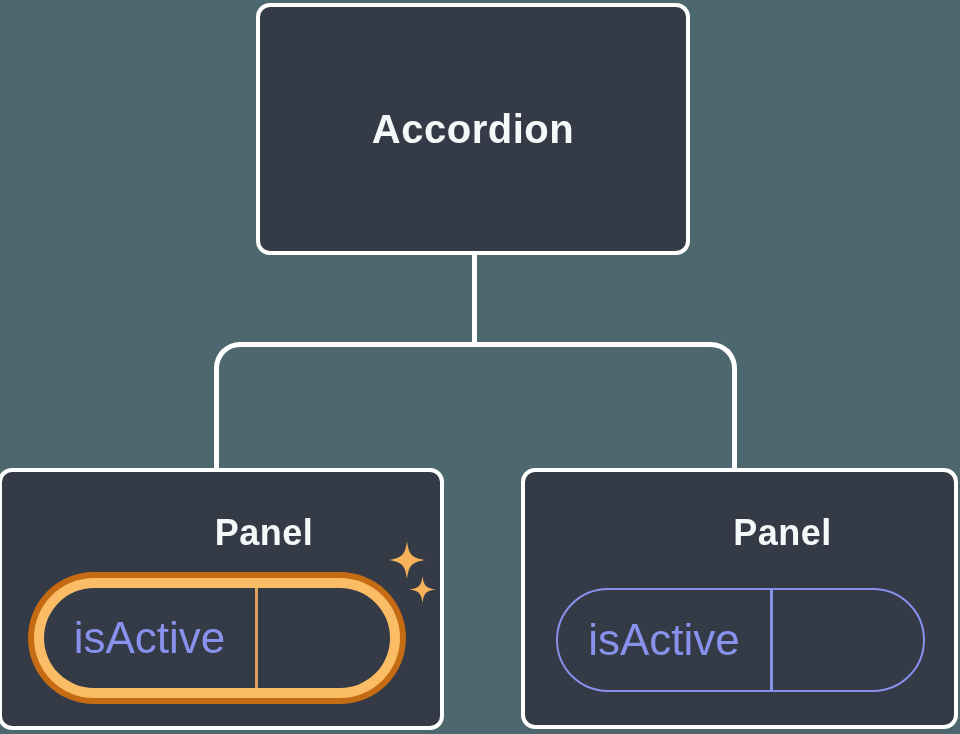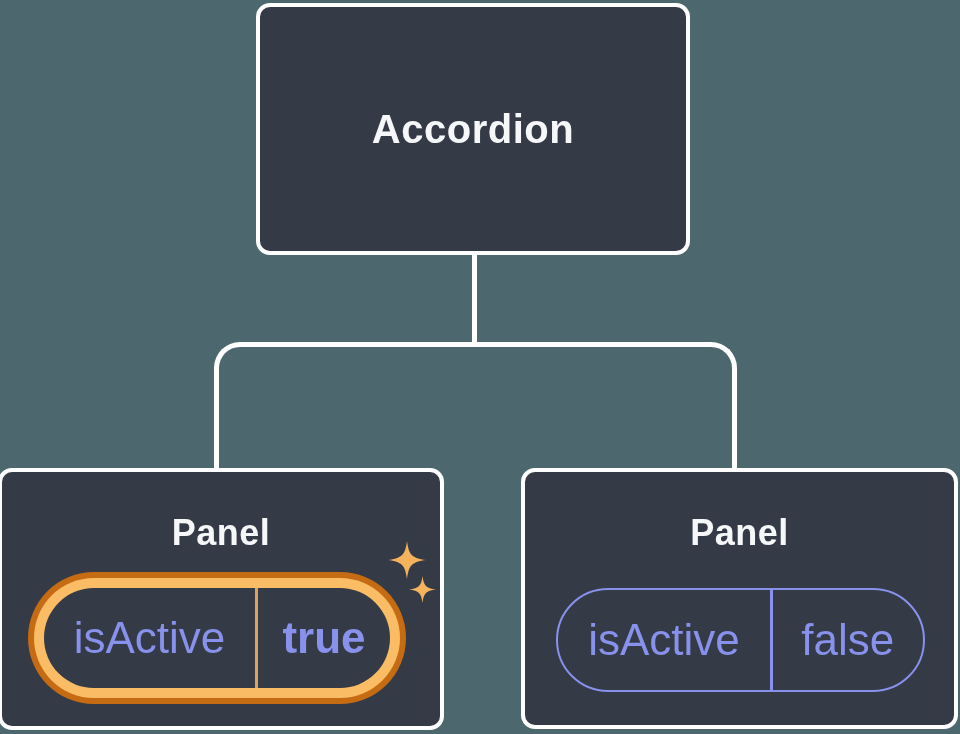--- a/index.html
+++ b/index.html
@@ -35,20 +35,21 @@
   .node-panel-right { left: 521px; top: 468px; width: 437px; height: 261px; }
   .panel-label {
     position: absolute;
     top: 40px; left: 0;
     width: 100%;
     text-align: center;
     color: var(--heading-text, #F6F7F9);
     font-size: 36px;
     font-weight: bold;
     letter-spacing: 0.5px;
+    padding-left: 43px;
   }
 
   
   .connector-stem {
     position: absolute;
     left: 472px; top: 211px;
     width: 5px; height: 134px;
     background: var(--connector, #FFFFFF);
   }
   .connector-branch {
@@ -118,37 +119,35 @@
     <span class="root-label">Accordion</span>
   </div>
 
   <div class="node node-panel-left">
     <div class="panel-label">Panel</div>
   </div>
 
   <div class="pill pill-active">
     <div class="pill-cell cell-key">isActive</div>
     <div class="pill-divider divider-orange"></div>
-    <div class="pill-cell cell-value">true</div>
   </div>
 
   <div class="sparkle sparkle-large">
     <svg viewBox="0 0 100 100" aria-hidden="true">
       <path d="M50 0 C55 37 63 45 100 50 C63 55 55 63 50 100 C45 63 37 55 0 50 C37 45 45 37 50 0 Z"></path>
     </svg>
   </div>
   <div class="sparkle sparkle-small">
     <svg viewBox="0 0 100 100" aria-hidden="true">
       <path d="M50 0 C55 37 63 45 100 50 C63 55 55 63 50 100 C45 63 37 55 0 50 C37 45 45 37 50 0 Z"></path>
     </svg>
   </div>
 
   <div class="node node-panel-right">
     <div class="panel-label">Panel</div>
   </div>
 
   <div class="pill pill-inactive">
     <div class="pill-cell cell-key">isActive</div>
     <div class="pill-divider divider-purple"></div>
-    <div class="pill-cell cell-value">false</div>
   </div>
 
 </div>
 
 </body></html>

